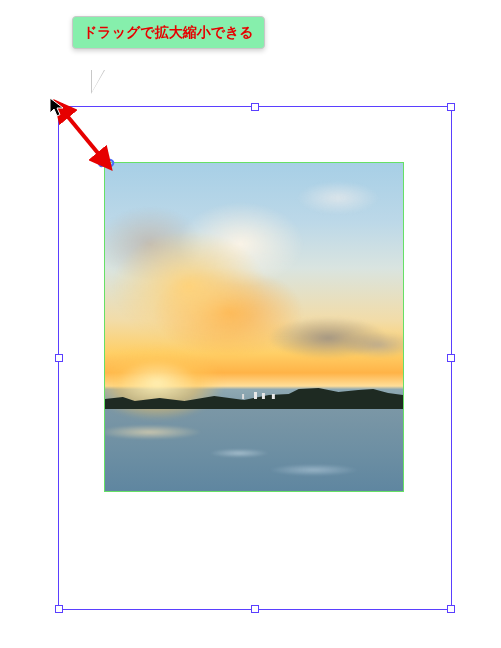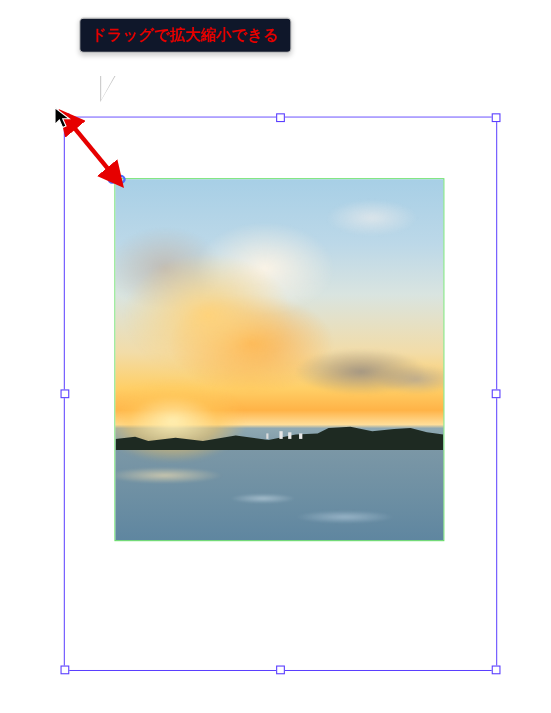--- a/index.html
+++ b/index.html
@@ -10,21 +10,21 @@
       position: relative;
       font-family: "Hiragino Sans", "Meiryo", sans-serif;
       overflow: hidden;
     }
 
     
     .tooltip {
       position: absolute;
       top: 16px;
       left: 72px;
-      background: #0f172a;
+      background: #86efac;
       border: 1px solid #c8c8c8;
       border-radius: 4px;
       padding: 6px 10px;
       box-shadow: 0 2px 5px rgba(0,0,0,0.18);
       z-index: 50;
     }
     .tooltip-text {
       color: #e60000;
       font-weight: 700;
       font-size: 14px;

